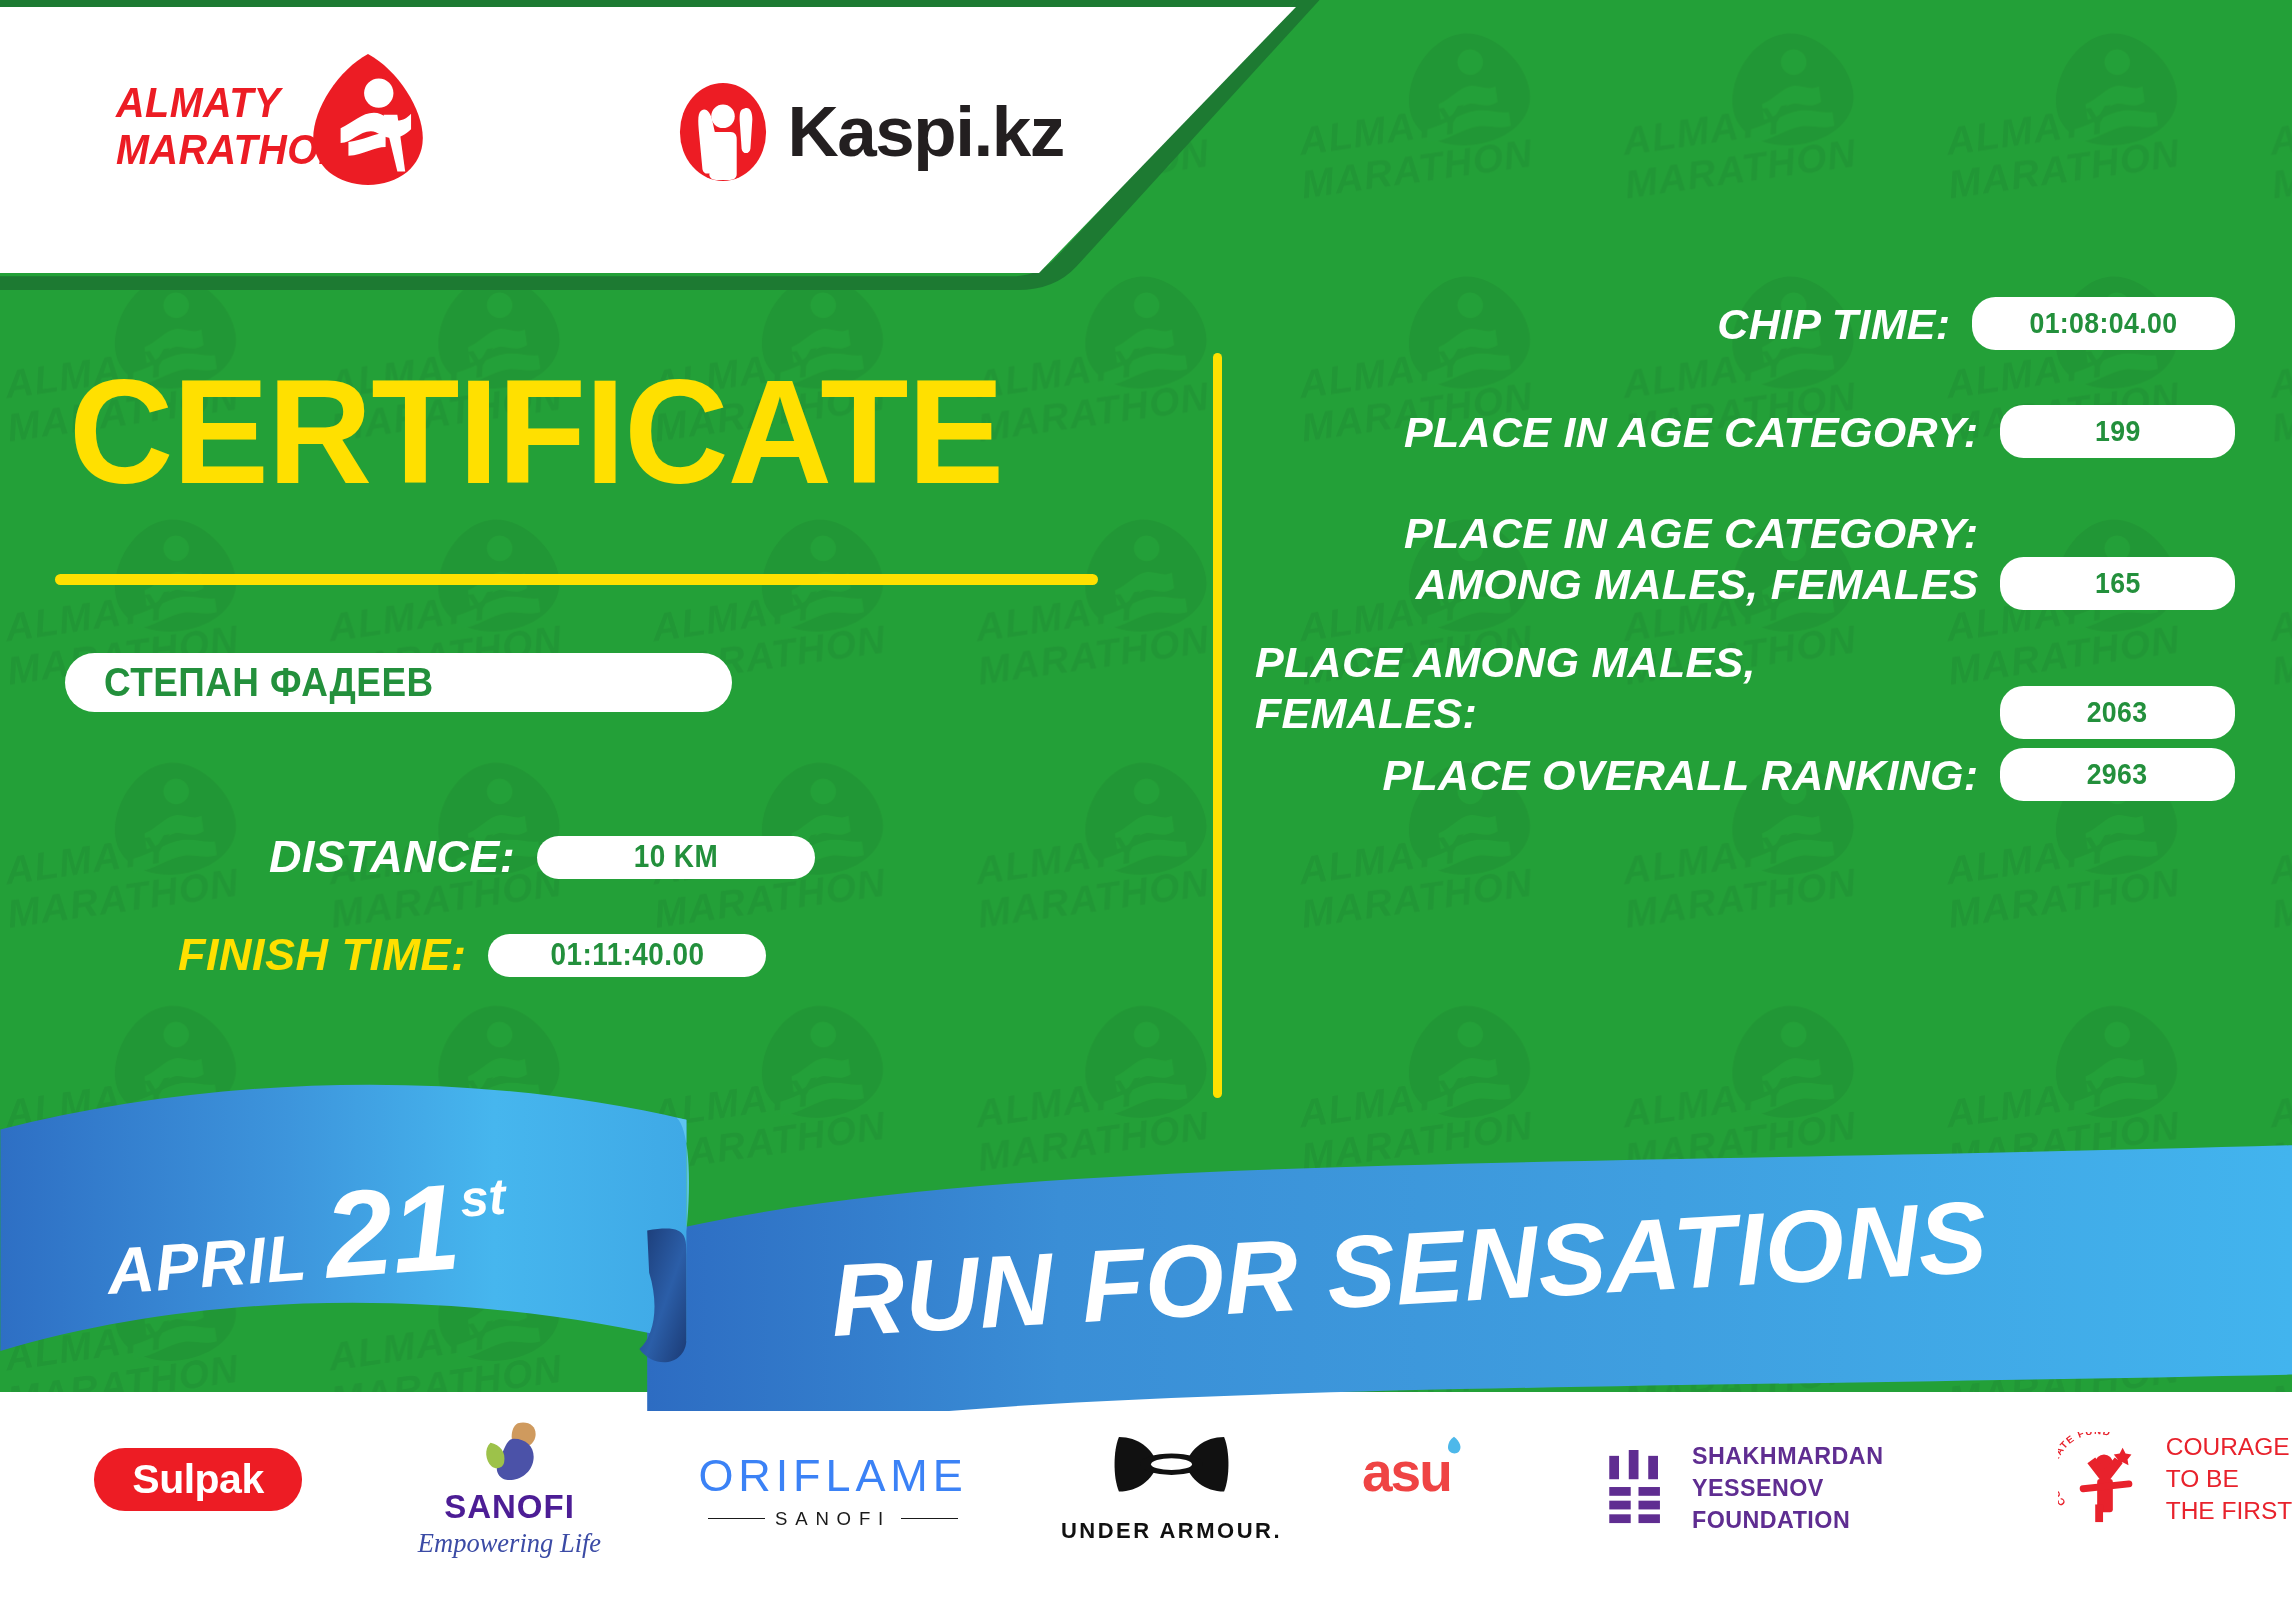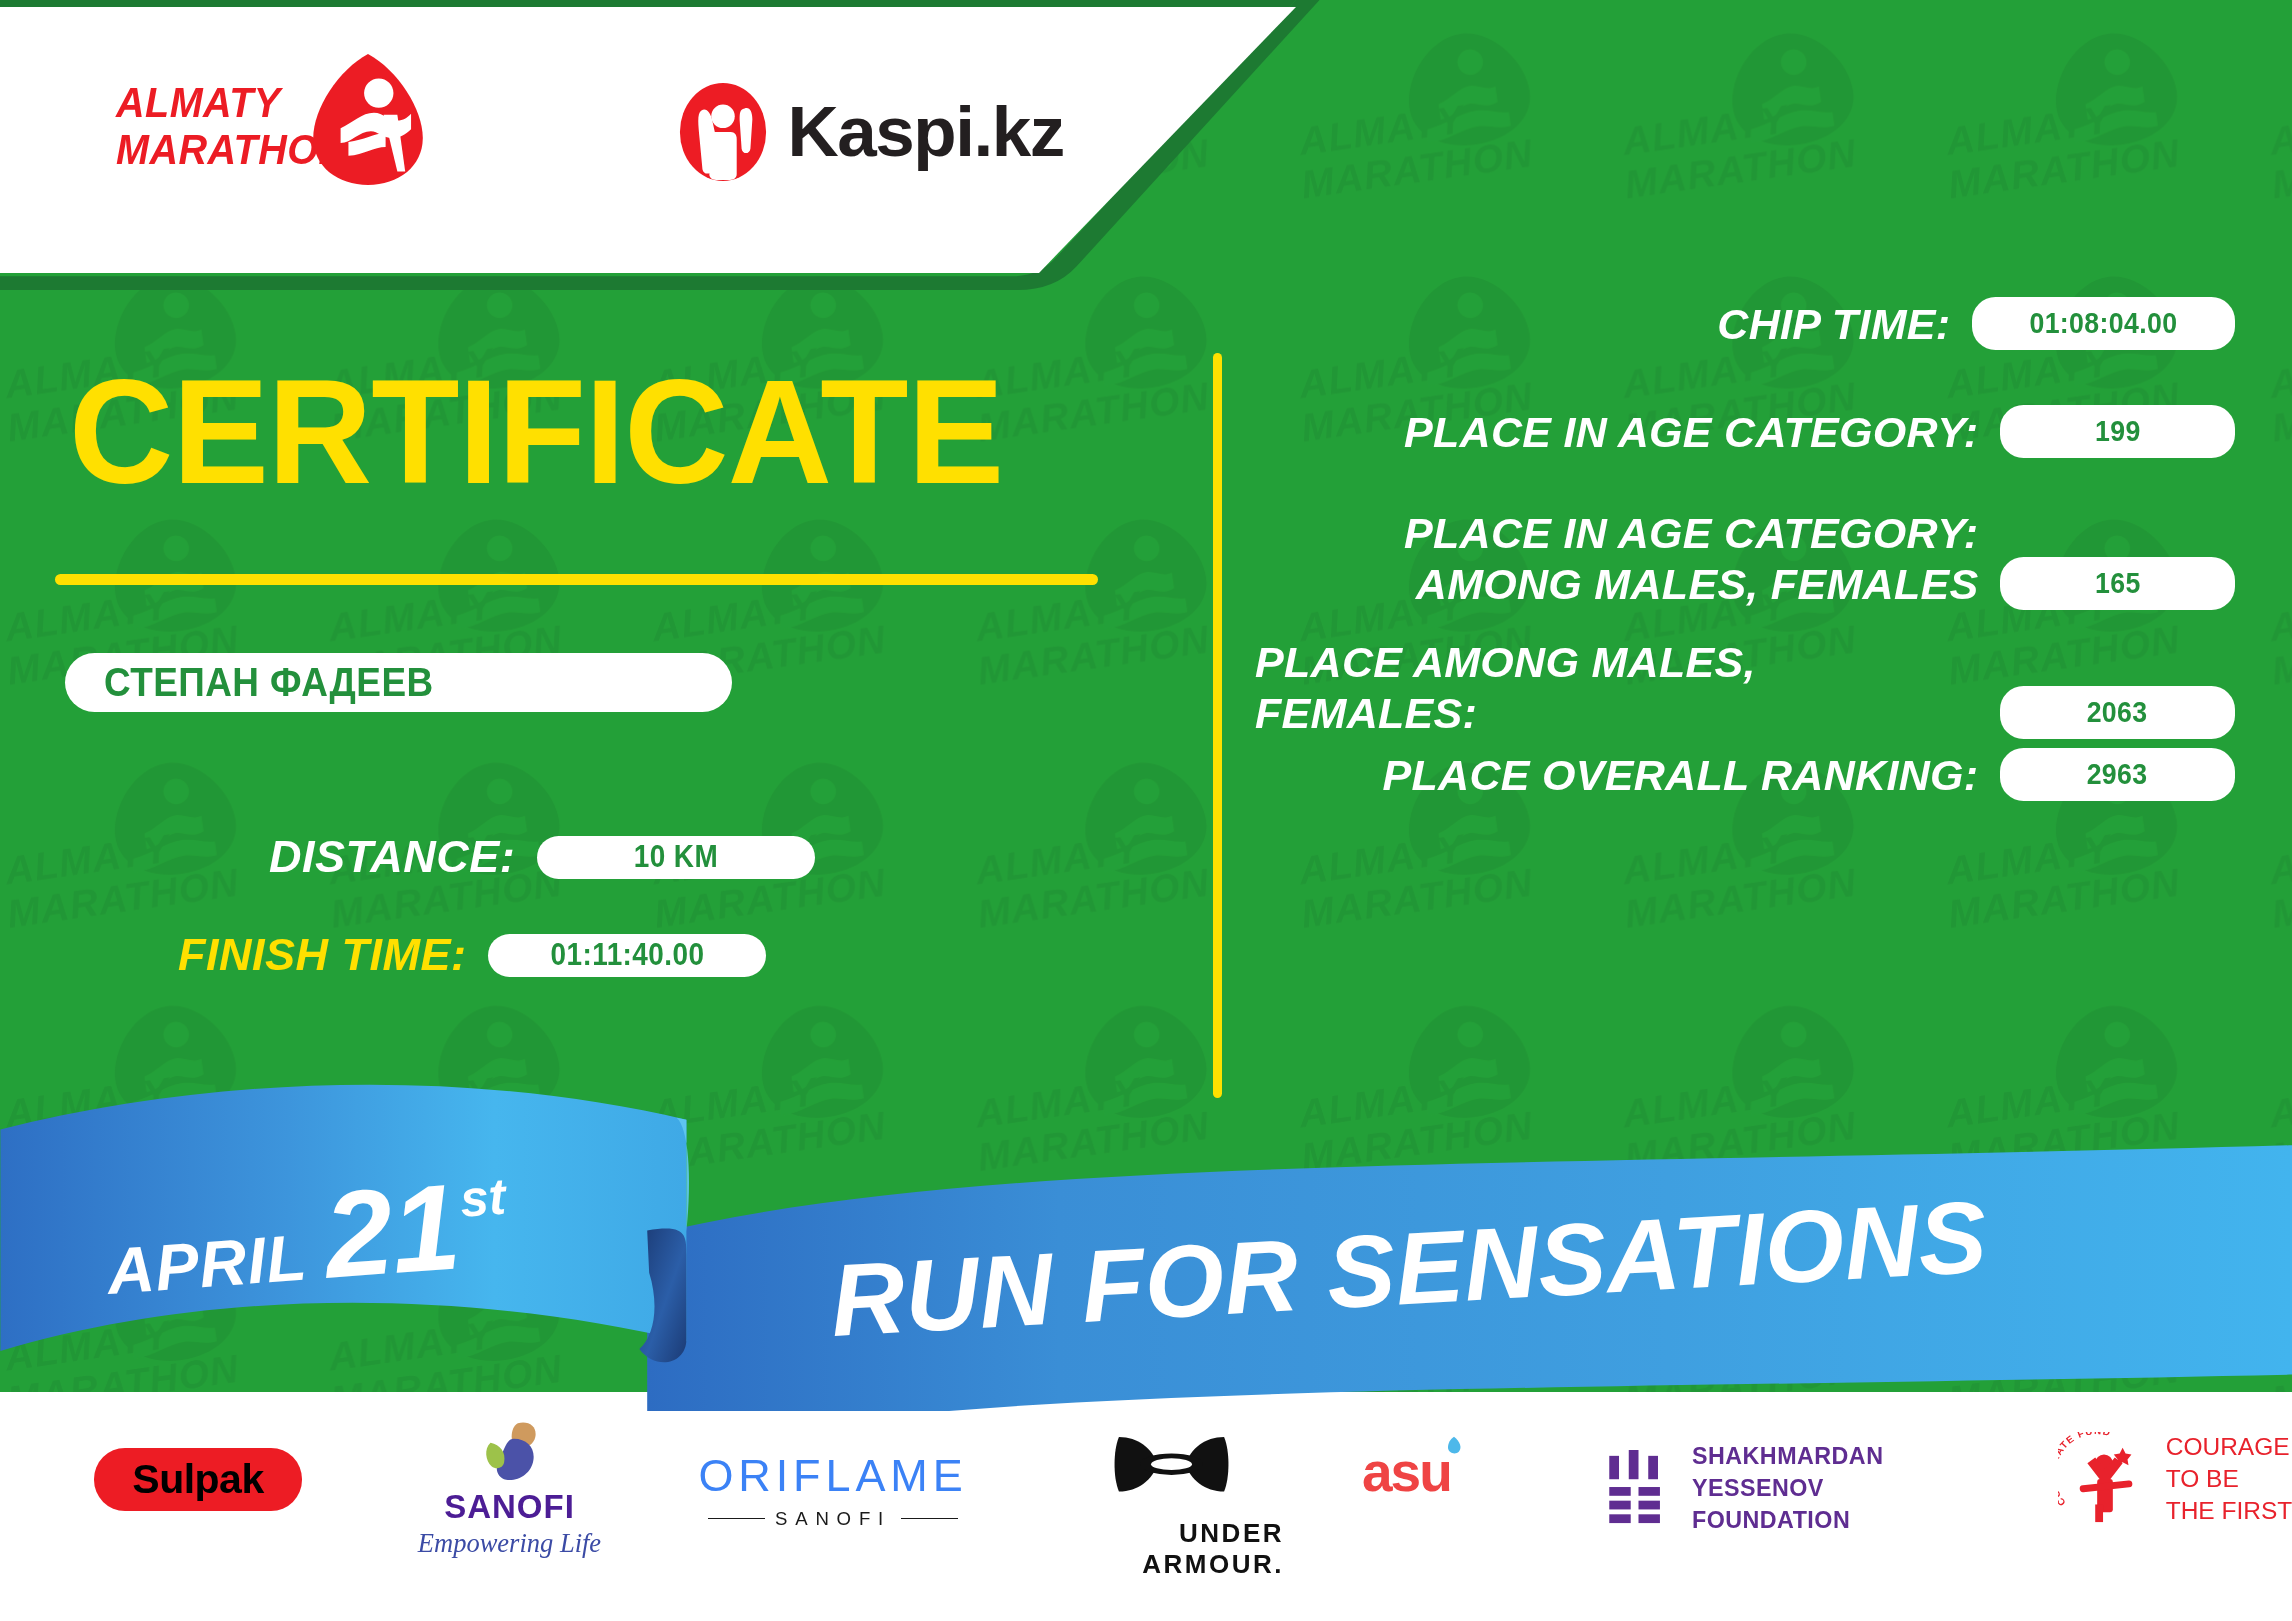--- a/index.html
+++ b/index.html
@@ -358,21 +358,21 @@
   }
 
   .sulpak {
     left: 94px; top: 37px;
     width: 208px; height: 63px;
     background: #ed1c24;
     border-radius: 31px;
     justify-content: center;
   }
   .sulpak span {
-    color: #000000;
+    color: #ffffff;
     font-size: 41px;
     font-weight: 900;
     letter-spacing: -0.5px;
     font-family: "Liberation Sans", sans-serif;
   }
 
   .sanofi { left: 392px; top: 9.8px; width: 235px; flex-direction: column; }
   .sanofi-mark { width: 74px; height: 63px; }
   .sanofi-name {
     margin-top: 3.9px;
@@ -408,25 +408,24 @@
     align-items: center;
     gap: 9.8px;
   }
   .ori-rule { width: 57px; height: 1px; background: #1a1a1a; display: block; }
 
   .ua { left: 1059px; top: 23.5px; width: 225px; flex-direction: column; }
   .ua-mark { width: 125px; height: 74px; }
   .ua-name {
     margin-top: 9.8px;
     color: #111111;
-    font-size: 26px;
+    font-size: 22px;
     font-weight: 900;
     letter-spacing: 2.5px;
     font-family: "Liberation Sans", sans-serif;
-    text-align: right;
   }
 
   .asu { left: 1362px; top: 29px; width: 186px; }
   .asu-text {
     color: #ef4444;
     font-size: 55px;
     font-weight: 700;
     letter-spacing: -2px;
     font-family: "Liberation Sans", sans-serif;
   }

